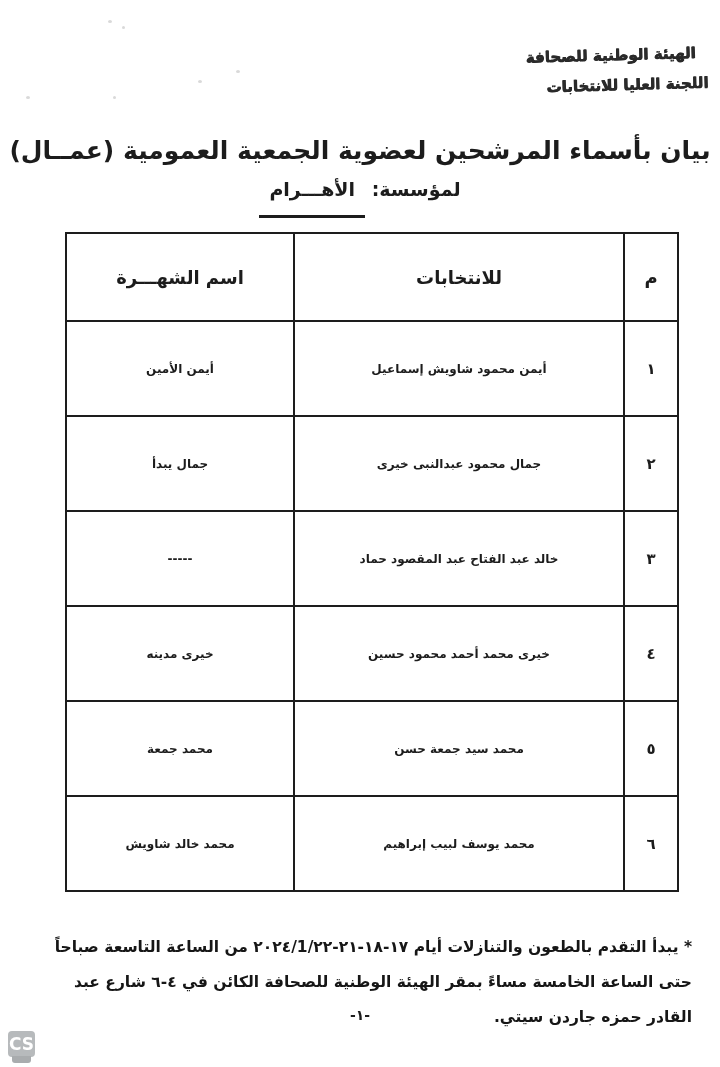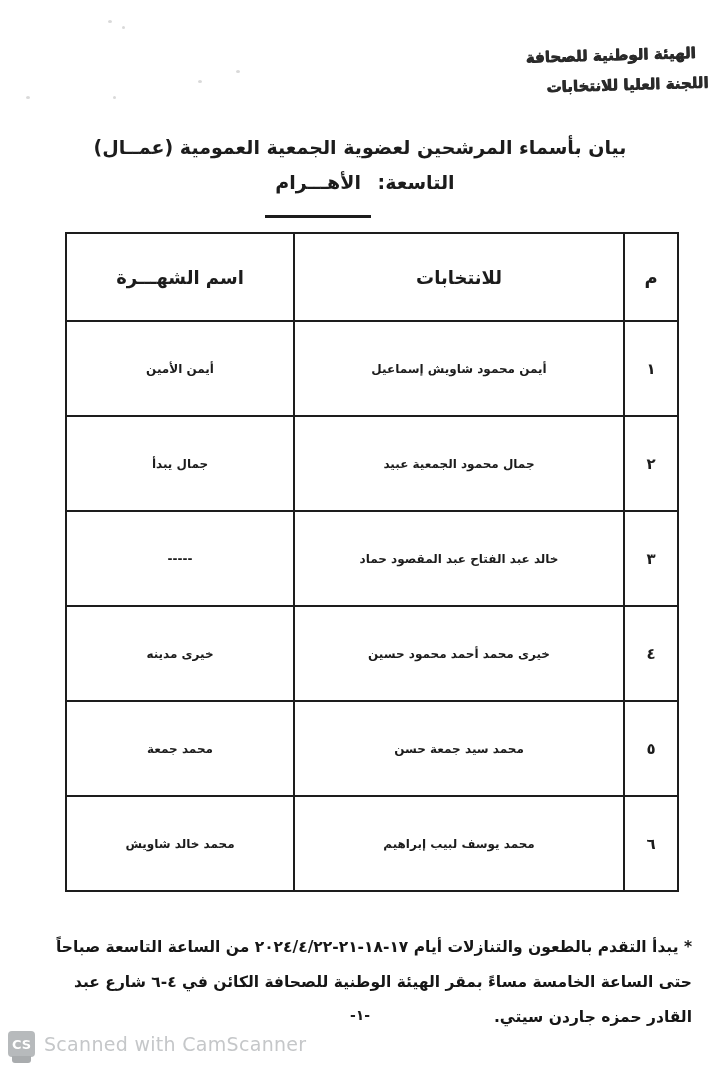--- a/index.html
+++ b/index.html
@@ -12,45 +12,45 @@
   .stamp{
     position:absolute;top:46px;right:12px;text-align:right;
     transform:rotate(-1.6deg);color:#2a2a2a;font-weight:bold;
   }
   .stamp div{font-size:15px;letter-spacing:.5px;
     text-shadow:.6px 0 0 #2a2a2a, 0 .6px 0 #2a2a2a;}
   .stamp .l1{margin-bottom:12px;padding-right:12px;}
   
   .title-block{position:absolute;top:136px;left:0;width:100%;
     text-align:center;font-weight:bold;direction:rtl;}
-  .title-l1{font-size:19px;letter-spacing:.2px;}
+  .title-l1{font-size:25px;letter-spacing:.2px;}
   .title-l2{font-size:19px;margin-top:13px;}
   .org-name{display:inline-block;border-bottom:3px solid #1c1c1c;
-    padding:0 10px 22px;}
+    padding:0 10px 15px;}
   
   .doc-table{position:absolute;top:232px;left:65px;width:612px;
     border-collapse:collapse;direction:rtl;table-layout:fixed;}
   .doc-table th,.doc-table td{
     border:2.5px solid #1d1d1d;text-align:center;vertical-align:middle;
     font-weight:bold;padding:0 4px;overflow:hidden;}
   .doc-table thead th{height:86px;font-size:18px;}
   .doc-table tbody td{height:93px;font-size:12px;}
   .doc-table .idx{font-size:15px;}
   
   .footnote{position:absolute;top:930px;right:28px;width:660px;
     direction:rtl;text-align:right;font-weight:bold;font-size:15.5px;
     line-height:35px;color:#161616;}
   
   .page-num{position:absolute;top:1007px;left:0;width:100%;
     text-align:center;font-weight:bold;font-size:14px;letter-spacing:2px;}
   
   .watermark{position:absolute;left:8px;top:1031px;display:flex;
     align-items:center;gap:9px;}
   .cs-badge{width:27px;height:26px;background:#b7babc;color:#ffffff;
-    border-radius:4px;font-size:13px;font-weight:bold;display:flex;
+    border-radius:4px;font-size:17px;font-weight:bold;display:flex;
     align-items:center;justify-content:center;position:relative;}
   .cs-badge::after{content:"";position:absolute;bottom:-6px;left:4px;
     right:4px;height:7px;background:#a9acae;border-radius:0 0 3px 3px;}
   .wm-text{color:#c5c7c9;font-size:19px;letter-spacing:.3px;}
   
   .speck{position:absolute;background:#b9b9b9;border-radius:50%;
     opacity:.55;}
   .s1{left:26px;top:96px;width:4px;height:3px;}
   .s2{left:108px;top:20px;width:4px;height:3px;}
   .s3{left:122px;top:26px;width:3px;height:3px;}
@@ -69,21 +69,21 @@
 <div class="speck s6"></div>
 
 <div class="stamp" dir="rtl">
   <div class="l1">الهيئة الوطنية للصحافة</div>
   <div class="l2">اللجنة العليا للانتخابات</div>
 </div>
 
 <div class="title-block">
   <div class="title-l1">بيان بأسماء المرشحين لعضوية الجمعية العمومية (عمــال)</div>
   <div class="title-l2">
-    <span>التاسعة:</span>
+    <span>لمؤسسة:</span>
     <span class="org-name">الأهـــرام</span>
   </div>
 </div>
 
 <table class="doc-table" dir="rtl">
   <colgroup>
     <col style="width:54px">
     <col style="width:330px">
     <col style="width:228px">
   </colgroup>
@@ -95,21 +95,21 @@
     </tr>
   </thead>
   <tbody>
     <tr>
       <td class="idx">١</td>
       <td>أيمن محمود شاويش إسماعيل</td>
       <td>أيمن الأمين</td>
     </tr>
     <tr>
       <td class="idx">٢</td>
-      <td>جمال محمود الجمعية عبيد</td>
+      <td>جمال محمود عبدالنبى خيرى</td>
       <td>جمال يبدأ</td>
     </tr>
     <tr>
       <td class="idx">٣</td>
       <td>خالد عبد الفتاح عبد المقصود حماد</td>
       <td>-----</td>
     </tr>
     <tr>
       <td class="idx">٤</td>
       <td>خيرى محمد أحمد محمود حسين</td>
@@ -121,20 +121,19 @@
       <td>محمد جمعة</td>
     </tr>
     <tr>
       <td class="idx">٦</td>
       <td>محمد يوسف لبيب إبراهيم</td>
       <td>محمد خالد شاويش</td>
     </tr>
   </tbody>
 </table>
 
-<div class="footnote">* يبدأ التقدم بالطعون والتنازلات أيام ١٧-١٨-٢١-٢٠٢٤/٤/٢٢ من الساعة التاسعة صباحاً حتى الساعة الخامسة مساءً بمقر الهيئة الوطنية للصحافة الكائن في ٤-٦ شارع عبد القادر حمزه جاردن سيتي.</div>
+<div class="footnote">* يبدأ التقدم بالطعون والتنازلات أيام ١٧-١٨-٢١-٢٠٢٤/1/٢٢ من الساعة التاسعة صباحاً حتى الساعة الخامسة مساءً بمقر الهيئة الوطنية للصحافة الكائن في ٤-٦ شارع عبد القادر حمزه جاردن سيتي.</div>
 
 <div class="page-num">-١-</div>
 
 <div class="watermark">
   <div class="cs-badge">CS</div>
-  <div class="wm-text">Scanned with CamScanner</div>
 </div>
 
 </body></html>

